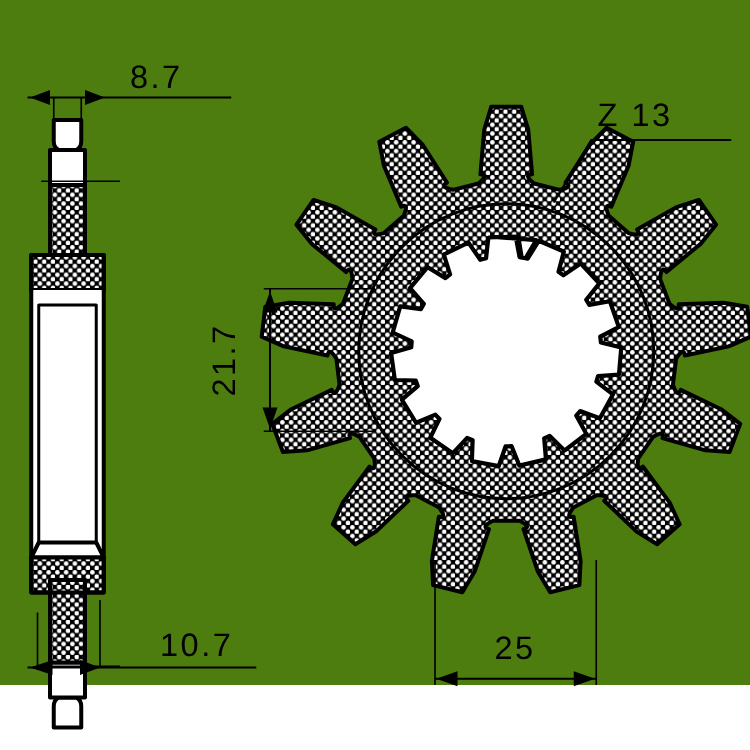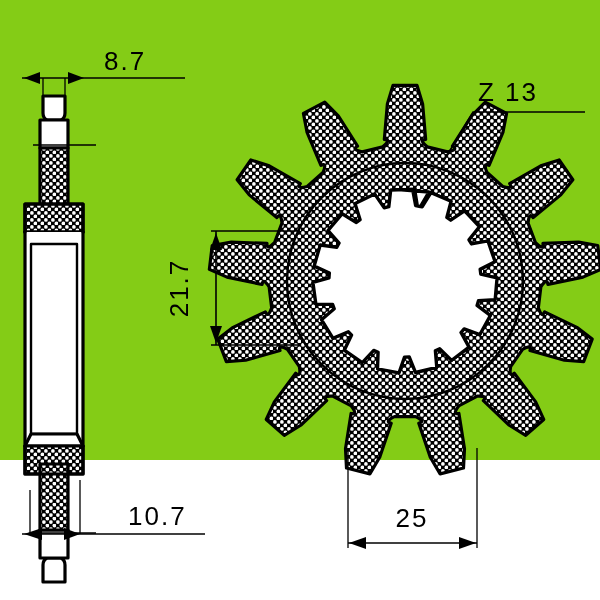--- a/index.html
+++ b/index.html
@@ -9,22 +9,22 @@
   }
   body {
     width: 600px;
     height: 600px;
     font-family: "Liberation Sans", sans-serif;
     overflow: hidden;
   }
   #drawing-root {
     position: relative;
     width: 600px;
-    height: 460px;
-    background: #84cc16;
+    height: 548px;
+    background: #4d7c0f;
   }
   svg#tech-drawing {
     display: block;
     width: 600px;
     height: 600px;
   }
   .dim-text {
     font-family: "Liberation Sans", sans-serif;
     font-size: 26px;
     fill: #000000;

